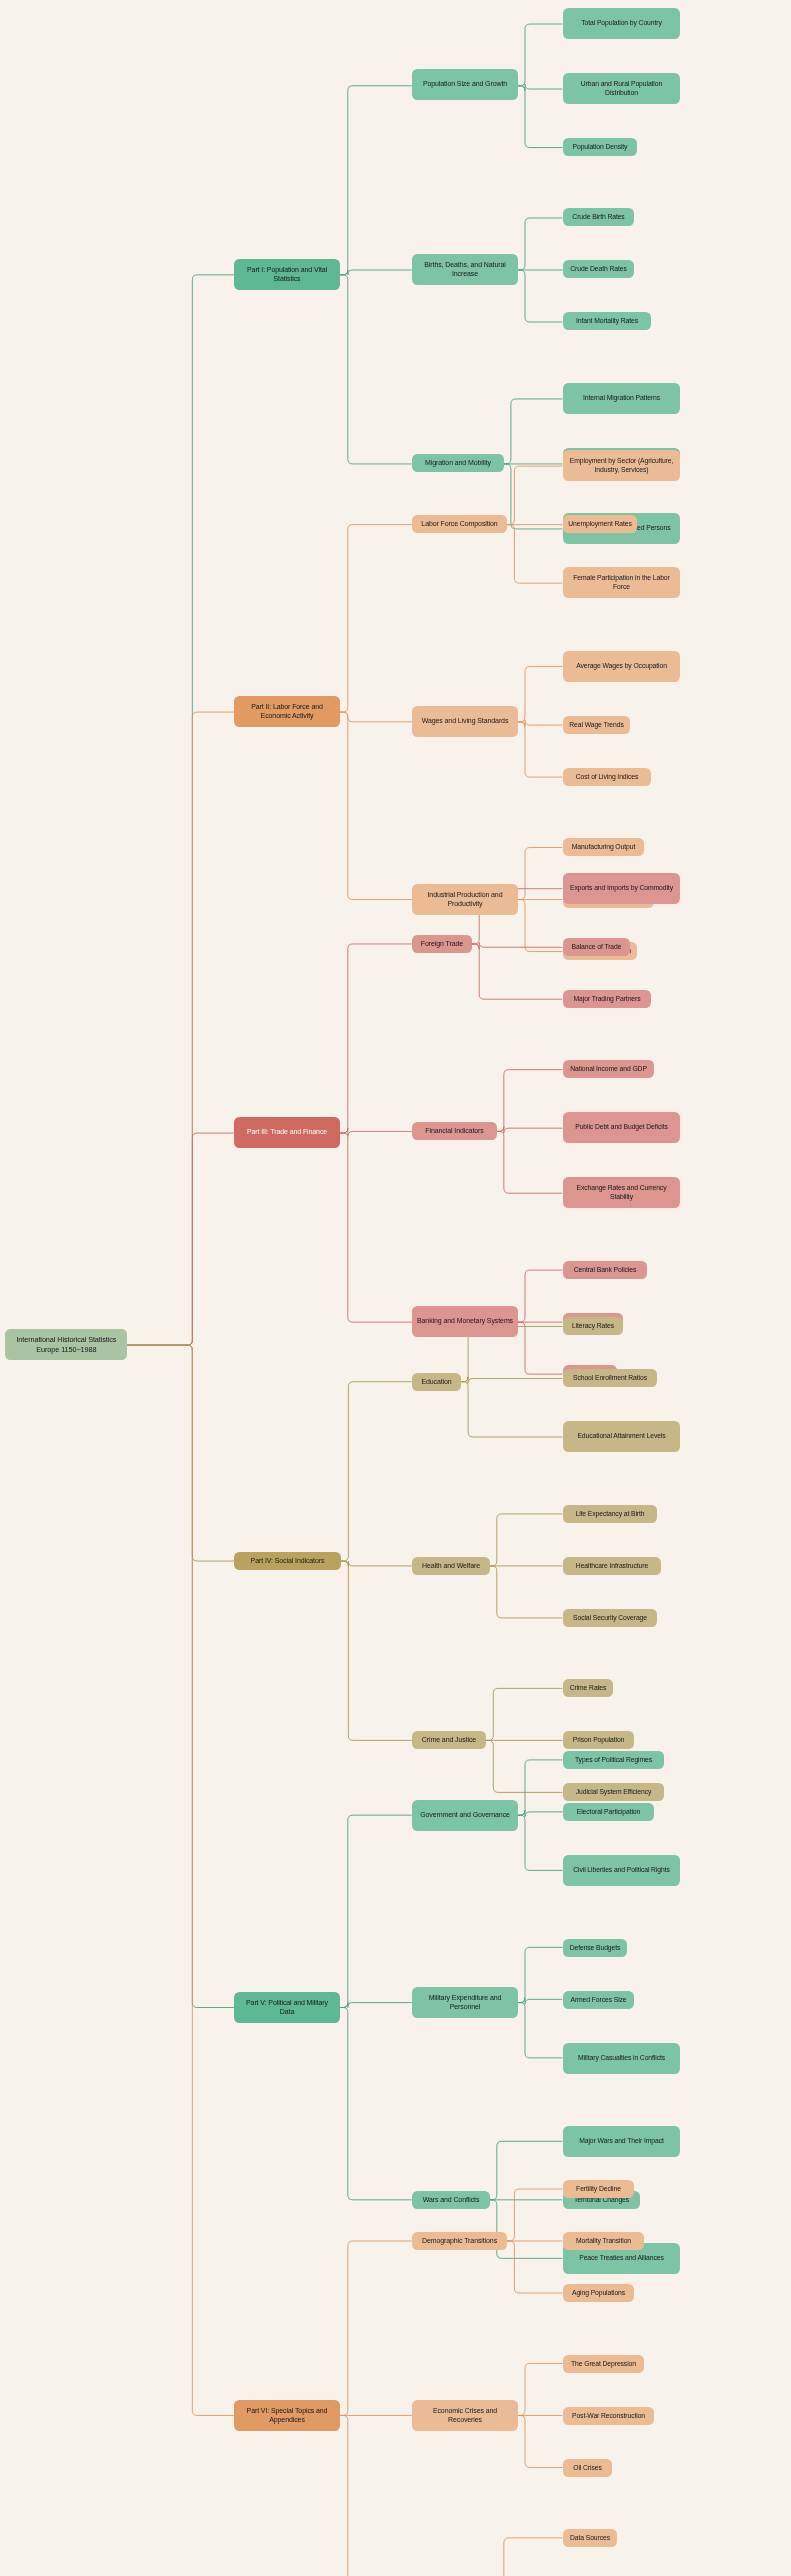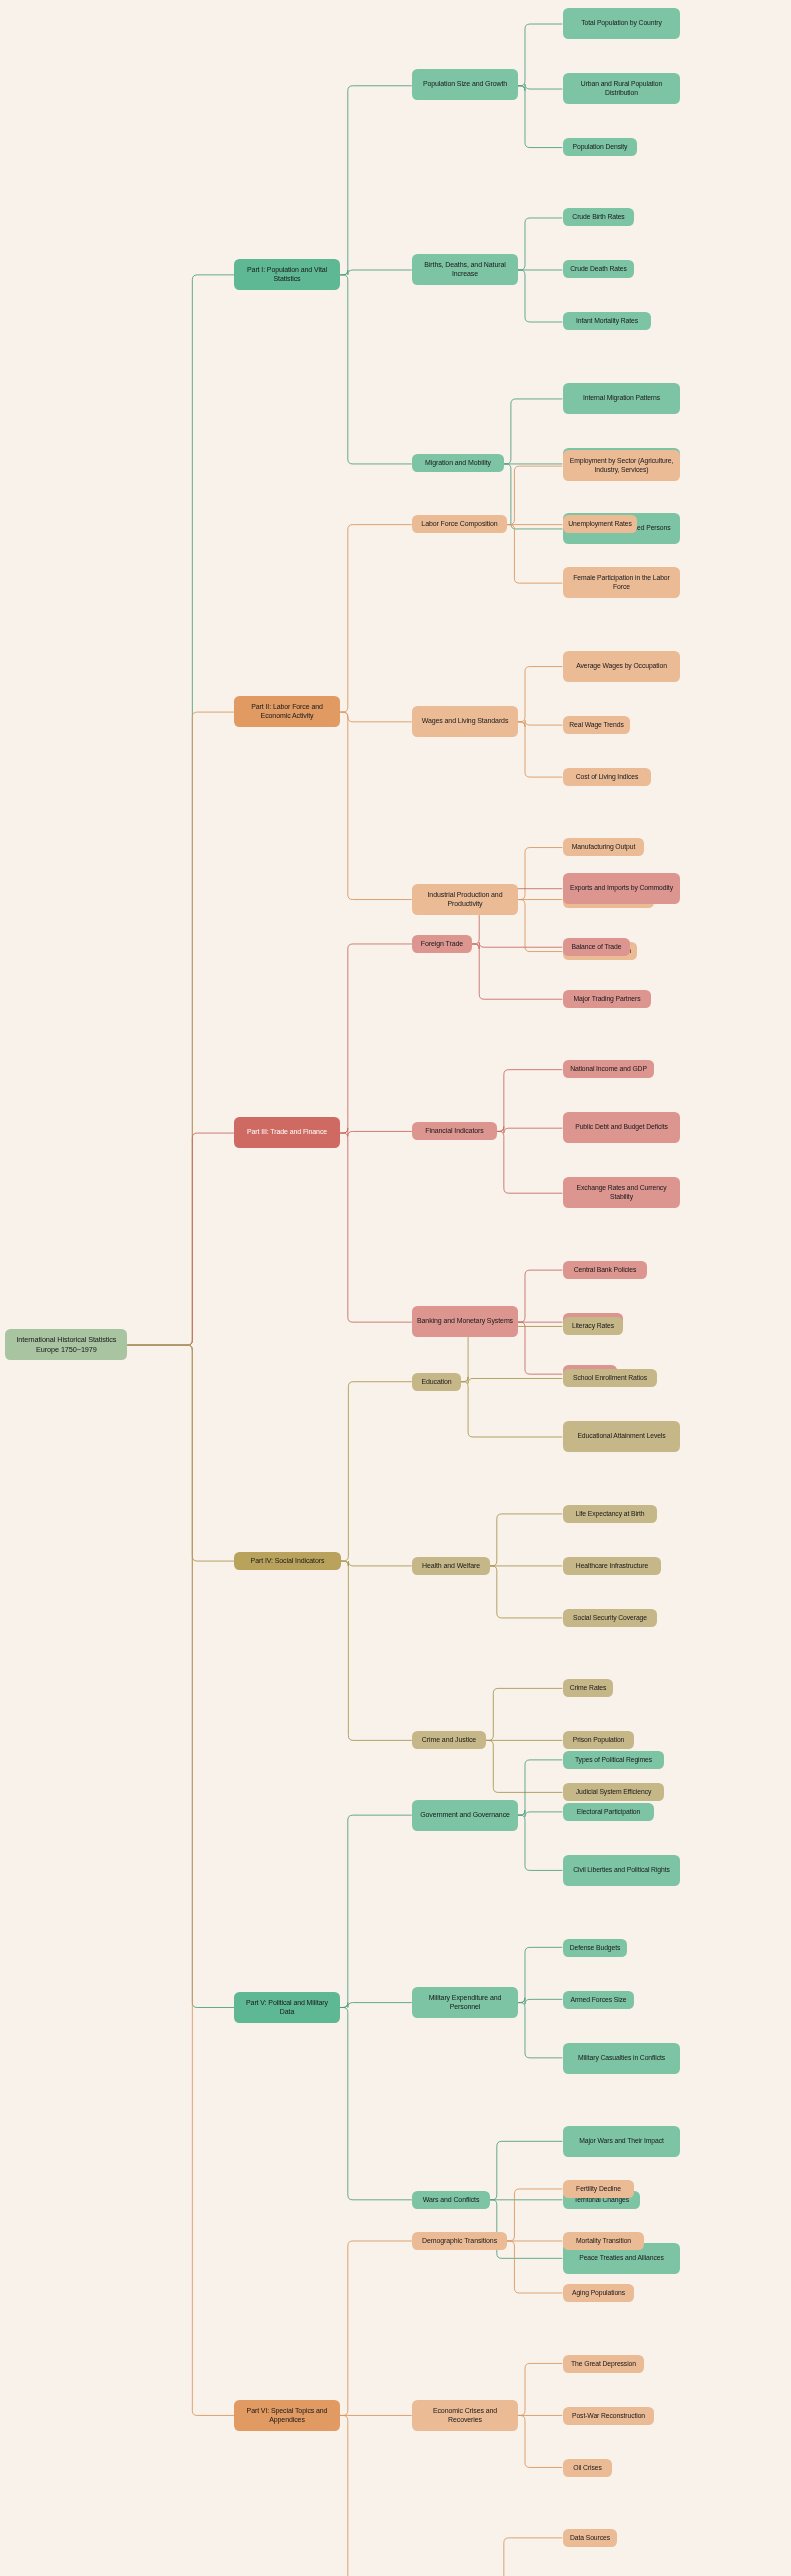--- a/index.html
+++ b/index.html
@@ -189,16 +189,16 @@
       <div class="node leaf" style="left: 563px; top: 2232px; width: 81px; height: 18.4px; background: rgb(235, 187, 150);">Mortality Transition</div>
       <div class="node leaf" style="left: 563px; top: 2284px; width: 71px; height: 18.4px; background: rgb(235, 187, 150);">Aging Populations</div>
       <div class="node mid" style="left: 412px; top: 2232px; width: 95px; height: 18.4px; background: rgb(235, 187, 150);">Demographic Transitions</div>
       <div class="node leaf" style="left: 563px; top: 2355px; width: 81px; height: 18.4px; background: rgb(235, 187, 150);">The Great Depression</div>
       <div class="node leaf" style="left: 563px; top: 2407px; width: 91px; height: 18.4px; background: rgb(235, 187, 150);">Post-War Reconstruction</div>
       <div class="node leaf" style="left: 563px; top: 2459px; width: 49px; height: 18.4px; background: rgb(235, 187, 150);">Oil Crises</div>
       <div class="node mid" style="left: 412px; top: 2400px; width: 106px; height: 31px; background: rgb(235, 187, 150);">Economic Crises and Recoveries</div>
       <div class="node leaf" style="left: 563px; top: 2529px; width: 54px; height: 18.4px; background: rgb(235, 187, 150);">Data Sources</div>
       <div class="node part" style="left: 234px; top: 2400px; width: 106px; height: 31px; background: rgb(224, 154, 98); color: rgb(24, 24, 26);">Part VI: Special Topics and Appendices</div>
       <div class="node root" style="left: 5.4px; top: 1329px; width: 122px; height: 31px; background: rgb(169, 196, 160);">International Historical Statistics
-Europe 1750−1979</div>
+Europe 1150−1988</div>
     </div>
 </div>
 
 
 </body></html>

